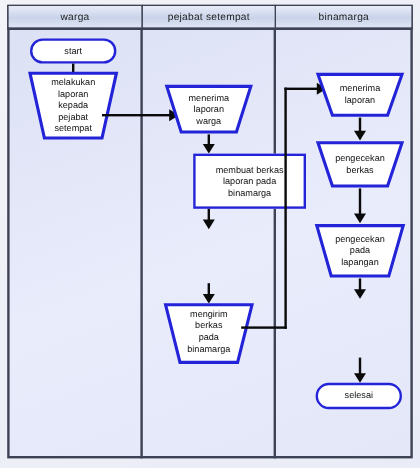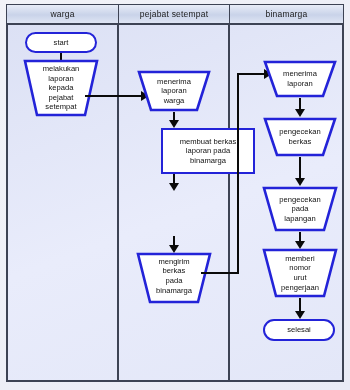--- a/index.html
+++ b/index.html
@@ -176,29 +176,20 @@
       <polygon points="3,2 75,2 63,44 15,44" fill="#ffffff" stroke="#2323d8" stroke-width="2.6"></polygon>
     </svg>
     <div class="lbl">pengecekan
 pada
 lapangan</div>
   </div>
 
   <div class="ln vl" style="left:299px;top:232px;height:10px;"></div>
   <div class="arw arw-d" style="left:295px;top:241px;"></div>
 
-  <div class="trap" style="left:261px;top:248px;width:78px;height:50px;">
-    <svg width="78" height="50" viewBox="0 0 78 50">
-      <polygon points="3,2 75,2 63,48 15,48" fill="#ffffff" stroke="#2323d8" stroke-width="2.6"></polygon>
-    </svg>
-    <div class="lbl">memberi
-nomor
-urut
-pengerjaan</div>
-  </div>
 
   <div class="ln vl" style="left:299px;top:298px;height:14px;"></div>
   <div class="arw arw-d" style="left:295px;top:311px;"></div>
 
   <div class="node pill" style="left:263px;top:319px;width:72px;height:22px;">
     <div class="lbl">selesai</div>
   </div>
 
 </div>
 

